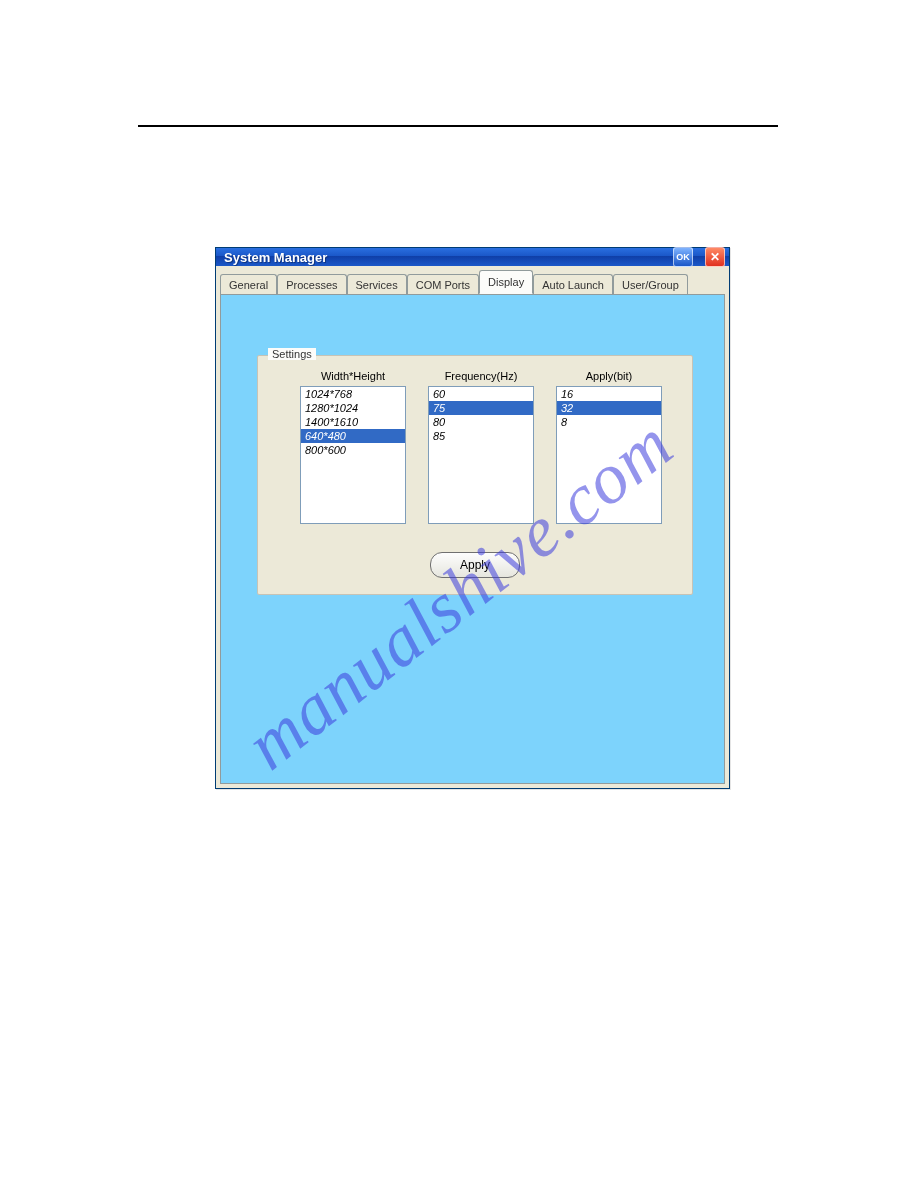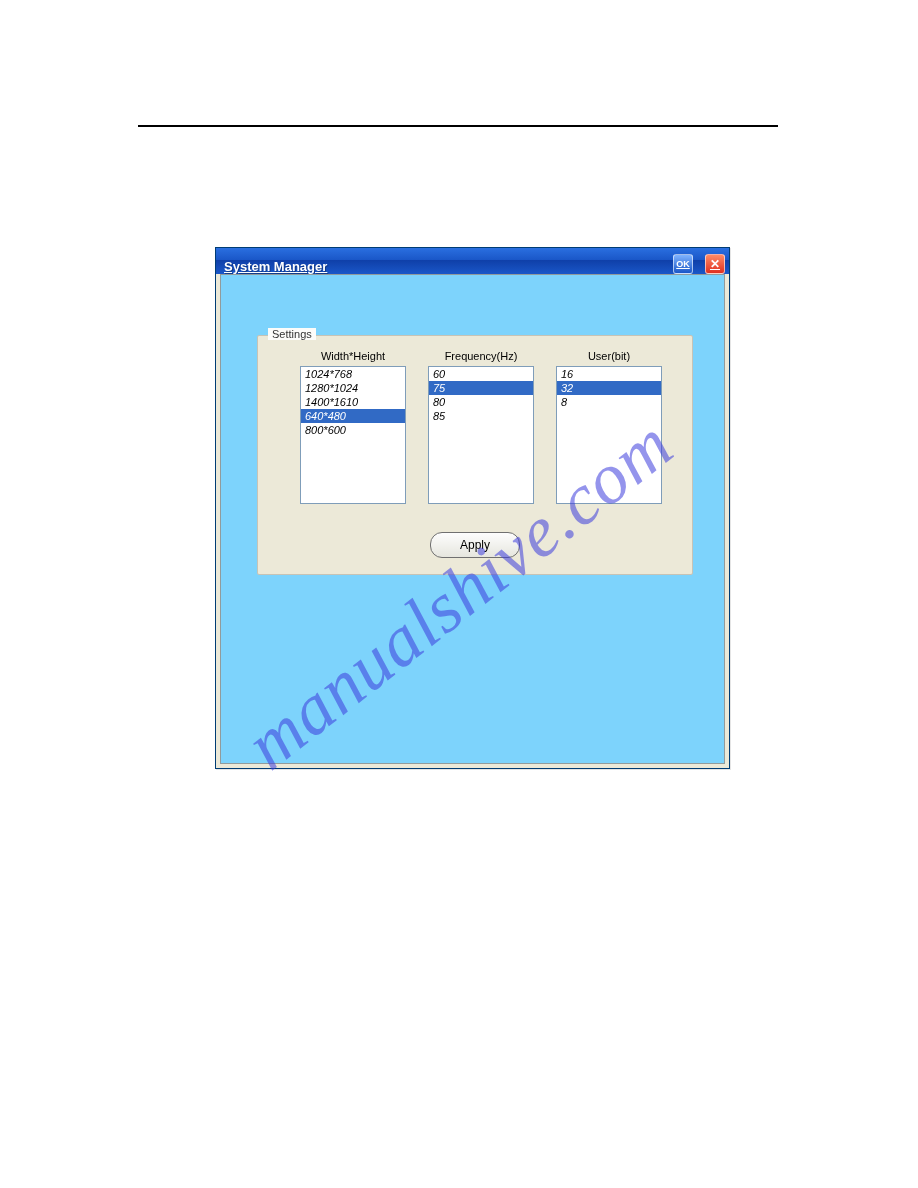--- a/index.html
+++ b/index.html
@@ -41,27 +41,26 @@
   .window {
     position: absolute;
     top: 247px;
     left: 215px;
     width: 515px;
     background: #ece9d8;
     border: 1px solid #003c74;
     box-shadow: 1px 1px 0 rgba(0,0,0,0.1);
   }
   .titlebar {
-    height: 26px;
+    height: 18px;
     background: linear-gradient(to bottom, #2a6fe0 0%, #1a57c8 45%, #0f3fa8 46%, #1a57c8 100%);
     display: flex;
-    align-items: flex-end;
+    align-items: center;
     padding: 0 4px 0 8px;
     color: #fff;
-    text-decoration: underline;
   }
   .titlebar .title {
     flex: 1;
     font-weight: bold;
     font-size: 13px;
     text-shadow: 1px 1px 0 rgba(0,0,0,0.3);
   }
   .tb-btn {
     width: 20px; height: 20px;
     border-radius: 3px;
@@ -186,20 +185,29 @@
   <span>manualshive.com</span>
 </div>
 
 <div class="window">
   <div class="titlebar">
     <span class="title">System Manager</span>
     <span class="tb-btn tb-ok">OK</span>
     <span class="tb-btn tb-close">✕</span>
   </div>
 
+  <div class="tabstrip">
+    <div class="tab">General</div>
+    <div class="tab">Processes</div>
+    <div class="tab">Services</div>
+    <div class="tab">COM Ports</div>
+    <div class="tab active">Display</div>
+    <div class="tab">Auto Launch</div>
+    <div class="tab">User/Group</div>
+  </div>
 
   <div class="tabpanel">
     <div class="groupbox">
       <span class="legend">Settings</span>
 
       <div class="cols">
 
         <div class="col">
           <div class="collabel">Width*Height</div>
           <div class="listbox">
@@ -215,21 +223,21 @@
           <div class="collabel">Frequency(Hz)</div>
           <div class="listbox">
             <div class="item">60</div>
             <div class="item selected">75</div>
             <div class="item">80</div>
             <div class="item">85</div>
           </div>
         </div>
 
         <div class="col">
-          <div class="collabel">User(bit)</div>
+          <div class="collabel">Apply(bit)</div>
           <div class="listbox">
             <div class="item">16</div>
             <div class="item selected">32</div>
             <div class="item">8</div>
           </div>
         </div>
 
       </div>
 
       <button class="apply-btn">Apply</button>

